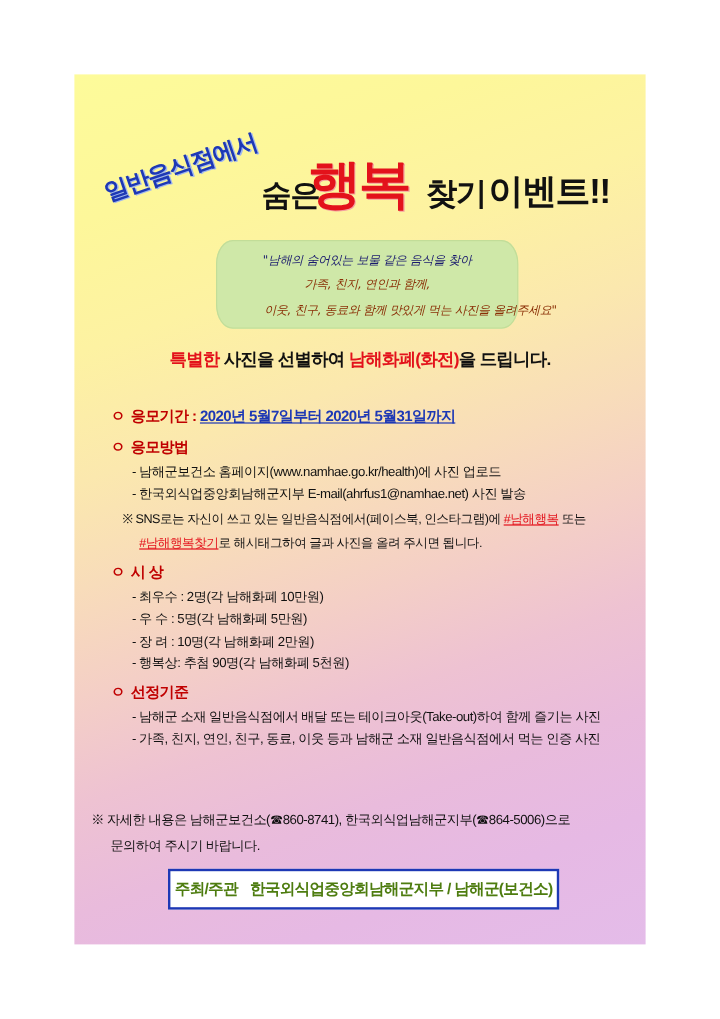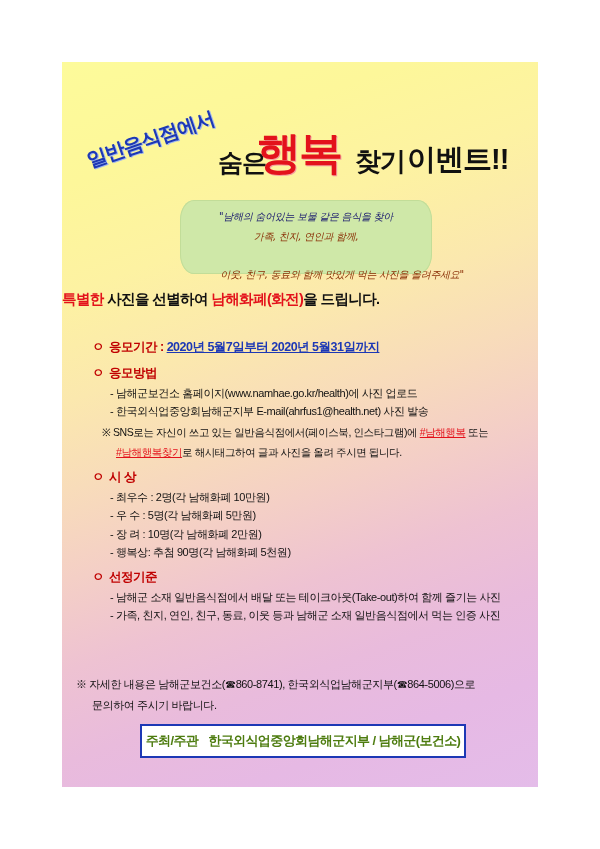--- a/index.html
+++ b/index.html
@@ -115,29 +115,29 @@
     text-align: center;
     font-family: "DejaVu Sans", sans-serif;
     font-style: italic;
     font-size: 10px;
     color: #1a1a6e;
     letter-spacing: -0.3px;
     white-space: nowrap;
   }
   .ql1 { top: 10px; }
   .ql2 { top: 30px; color: #8a2f06; }
-  .ql3 { top: 68px; color: #8a2f06; padding-left: 36px; }
+  .ql3 { top: 52px; color: #8a2f06; padding-left: 36px; }
 
   
   .lead {
     position: absolute;
     left: 0;
     top: 228px;
     width: 476px;
-    text-align: left;
+    text-align: center;
     font-size: 14.5px;
     font-weight: bold;
     letter-spacing: -0.6px;
     color: #111111;
   }
   .lead .red { color: #e3121b; }
 
   
   .body {
     position: absolute;
@@ -266,21 +266,21 @@
           <span class="marker">ㅇ</span><span>응모기간 :</span>
           <span class="value">2020년 5월7일부터 2020년 5월31일까지</span>
         </div>
       </div>
 
       <div class="sec">
         <div class="sec-head">
           <span class="marker">ㅇ</span><span>응모방법</span>
         </div>
         <div class="item">- 남해군보건소 홈페이지(www.namhae.go.kr/health)에 사진 업로드</div>
-        <div class="item">- 한국외식업중앙회남해군지부 E-mail(ahrfus1@health.net) 사진 발송</div>
+        <div class="item">- 한국외식업중앙회남해군지부 E-mail(ahrfus1@namhae.net) 사진 발송</div>
         <div class="note">
           <span>※ SNS로는 자신이 쓰고 있는 일반음식점에서(페이스북, 인스타그램)에 </span><span class="red-u">#남해행복</span><span> 또는</span>
         </div>
         <div class="note note-2">
           <span class="red-u">#남해행복찾기</span><span>로 해시태그하여 글과 사진을 올려 주시면 됩니다.</span>
         </div>
       </div>
 
       <div class="sec">
         <div class="sec-head">

